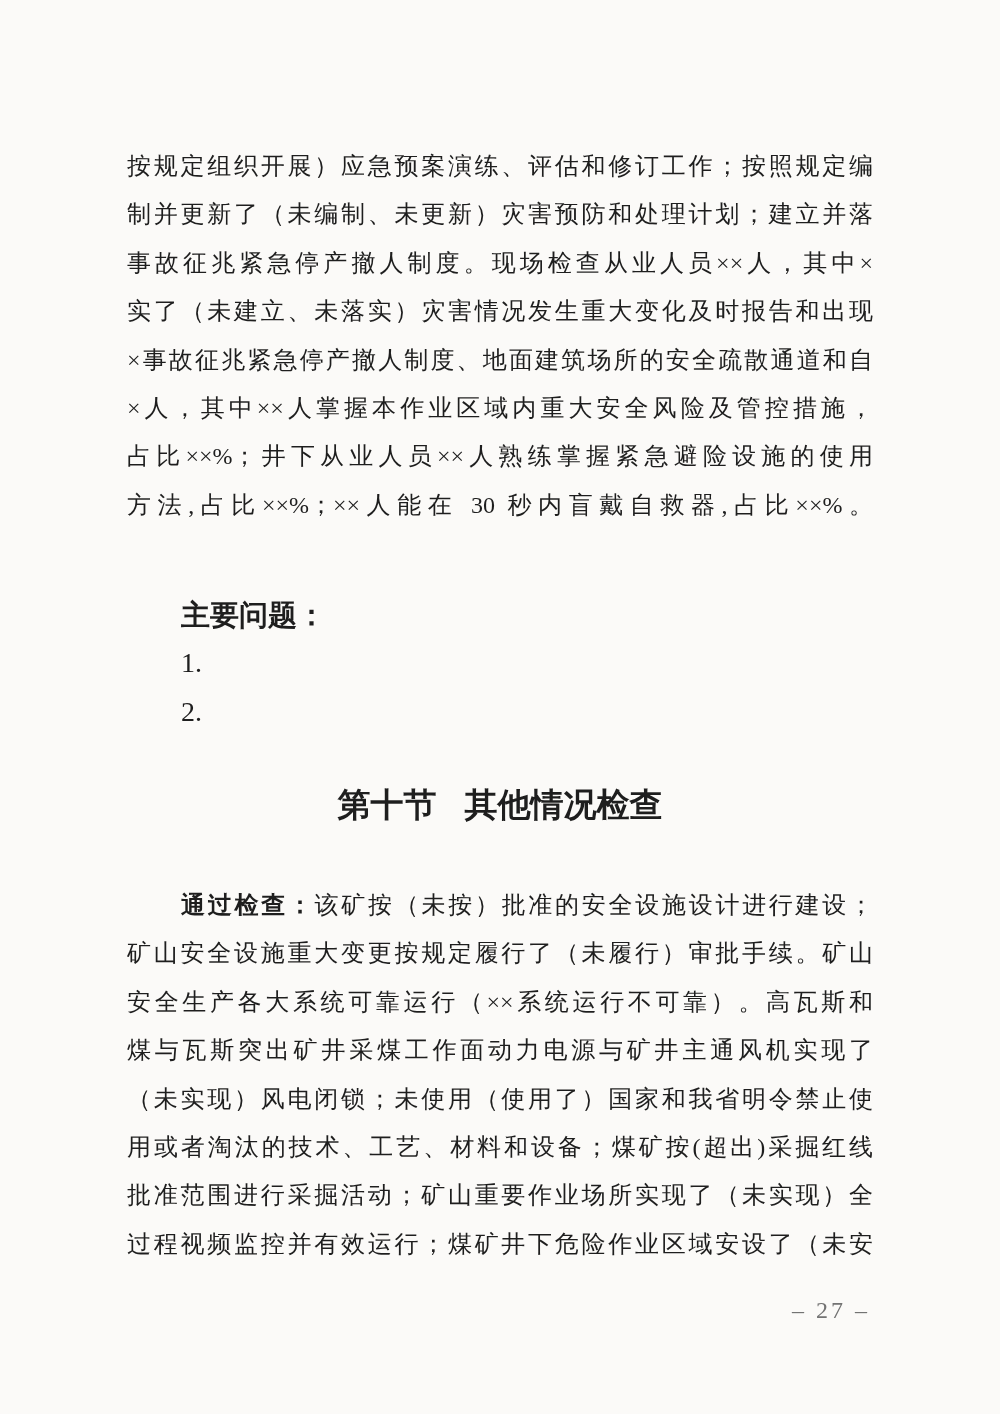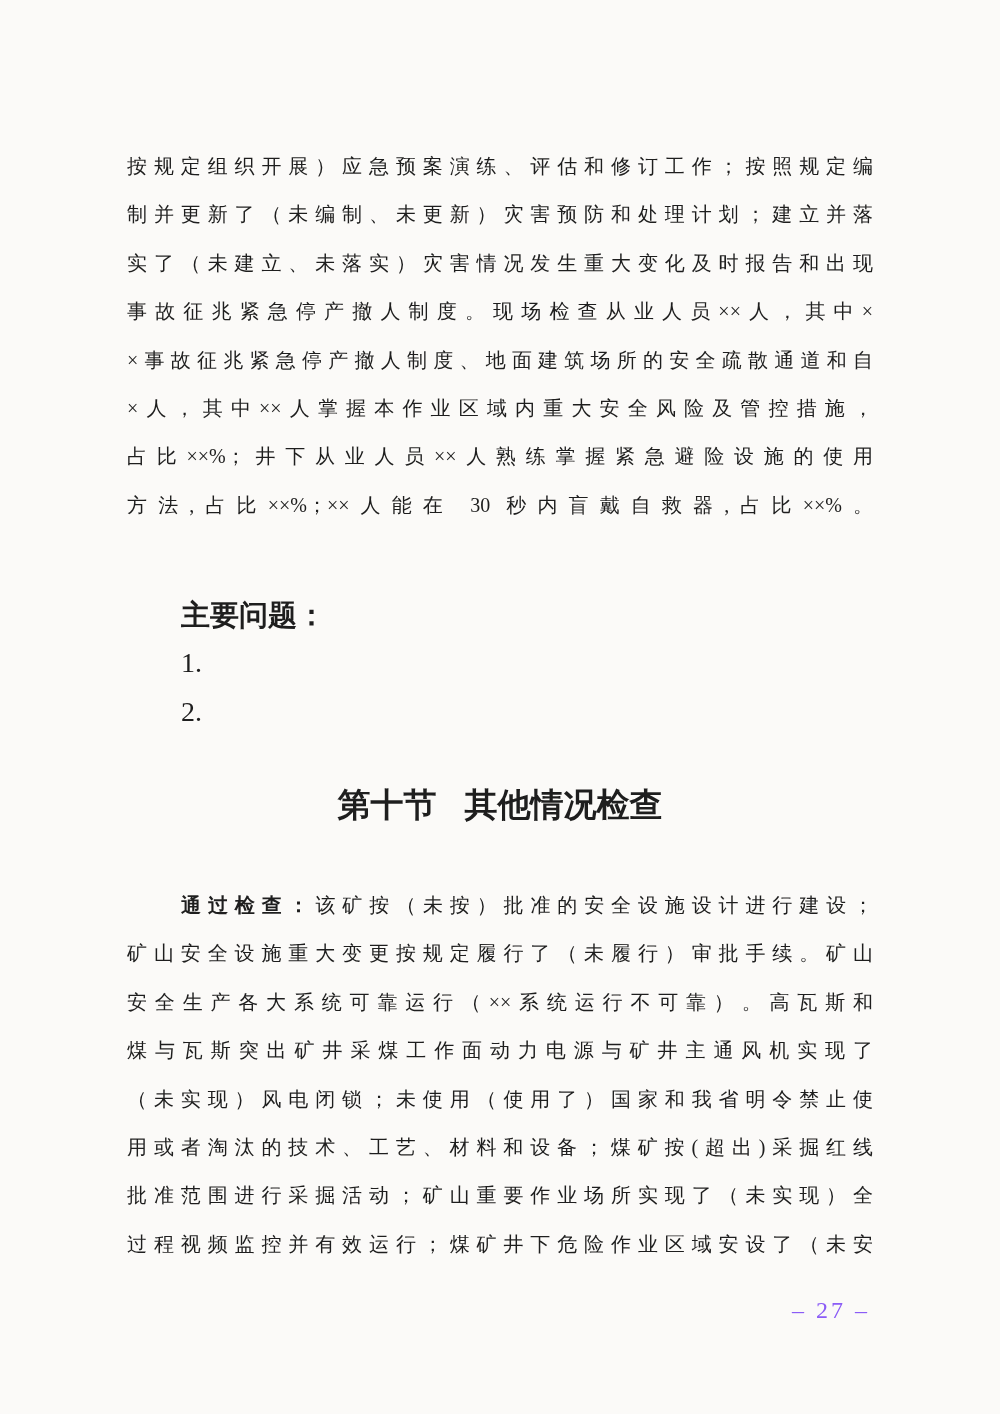--- a/index.html
+++ b/index.html
@@ -16,21 +16,21 @@
   .para {
     position: absolute;
     left: 127px;
     width: 746px;
   }
   .para1 { top: 142px; }
   .para2 { top: 881px; }
   .line {
     height: 48.4px;
     line-height: 48.4px;
-    font-size: 20px;
+    font-size: 24px;
     text-align: justify;
     text-align-last: justify;
     text-justify: inter-character;
     overflow: hidden;
   }
   .line.indent { padding-left: 54px; }
   .lead {
     font-family: "Liberation Sans", sans-serif;
     font-weight: bold;
   }
@@ -71,33 +71,33 @@
     display: inline-block;
     width: 28px;
   }
   .page-number {
     position: absolute;
     right: 130px;
     top: 1297px;
     font-size: 24px;
     letter-spacing: 3px;
     font-family: "Liberation Serif", serif;
-    color: #8b5cf6;
+    color: #737373;
   }
 </style>
 </head>
 <body>
 
 <div class="page">
 
   <div class="para para1">
     <div class="line">按规定组织开展）应急预案演练、评估和修订工作；按照规定编</div>
     <div class="line">制并更新了（未编制、未更新）灾害预防和处理计划；建立并落</div>
+    <div class="line">事故征兆紧急停产撤人制度。现场检查从业人员××人，其中×</div>
     <div class="line">实了（未建立、未落实）灾害情况发生重大变化及时报告和出现</div>
-    <div class="line">事故征兆紧急停产撤人制度。现场检查从业人员××人，其中×</div>
     <div class="line">×事故征兆紧急停产撤人制度、地面建筑场所的安全疏散通道和自</div>
     <div class="line">×人，其中××人掌握本作业区域内重大安全风险及管控措施，</div>
     <div class="line">占比××%；井下从业人员××人熟练掌握紧急避险设施的使用</div>
     <div class="line">方法,占比××%；××人能在 30 秒内盲戴自救器,占比××%。</div>
   </div>
 
   <div class="issues-label">主要问题：</div>
   <div class="issue-item item1">1.</div>
   <div class="issue-item item2">2.</div>
 

